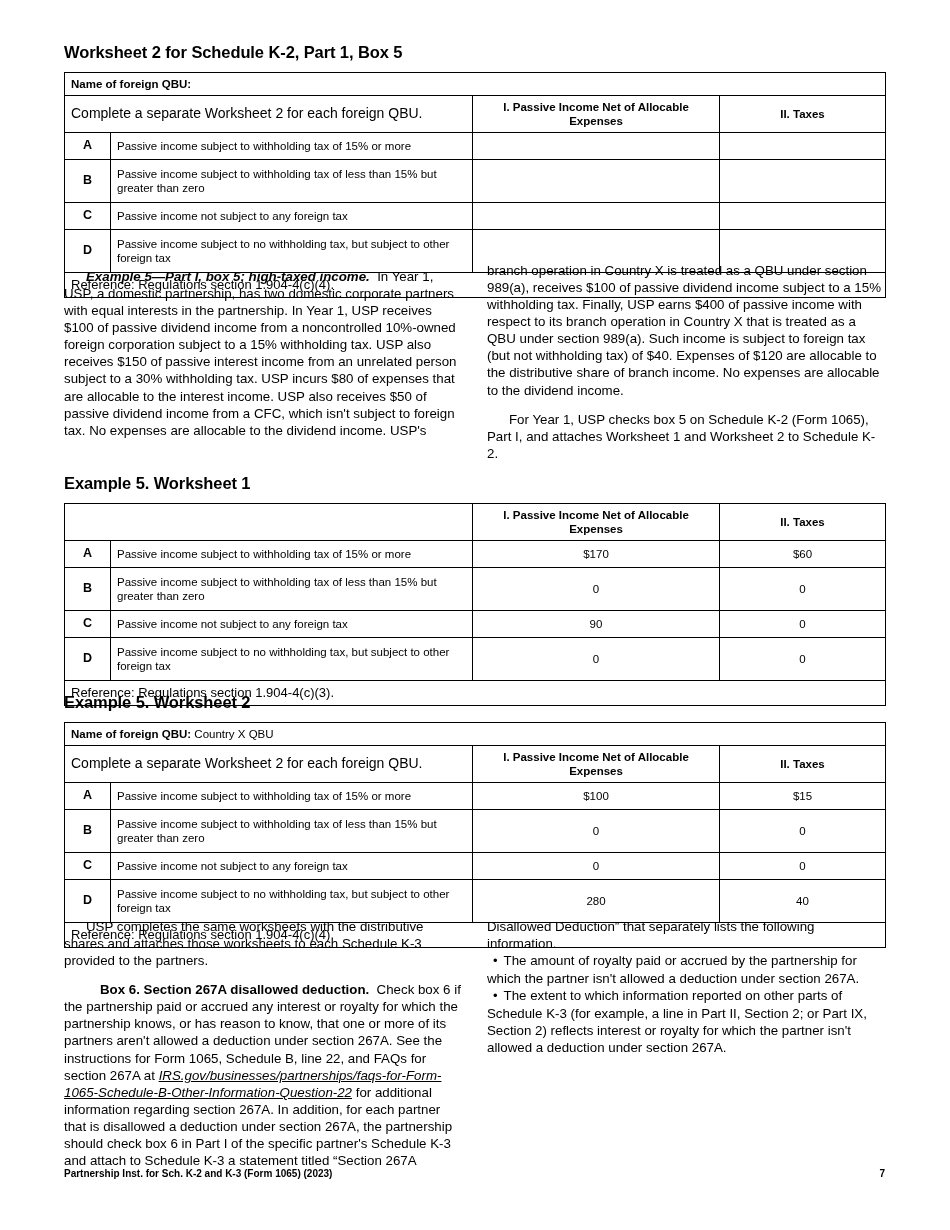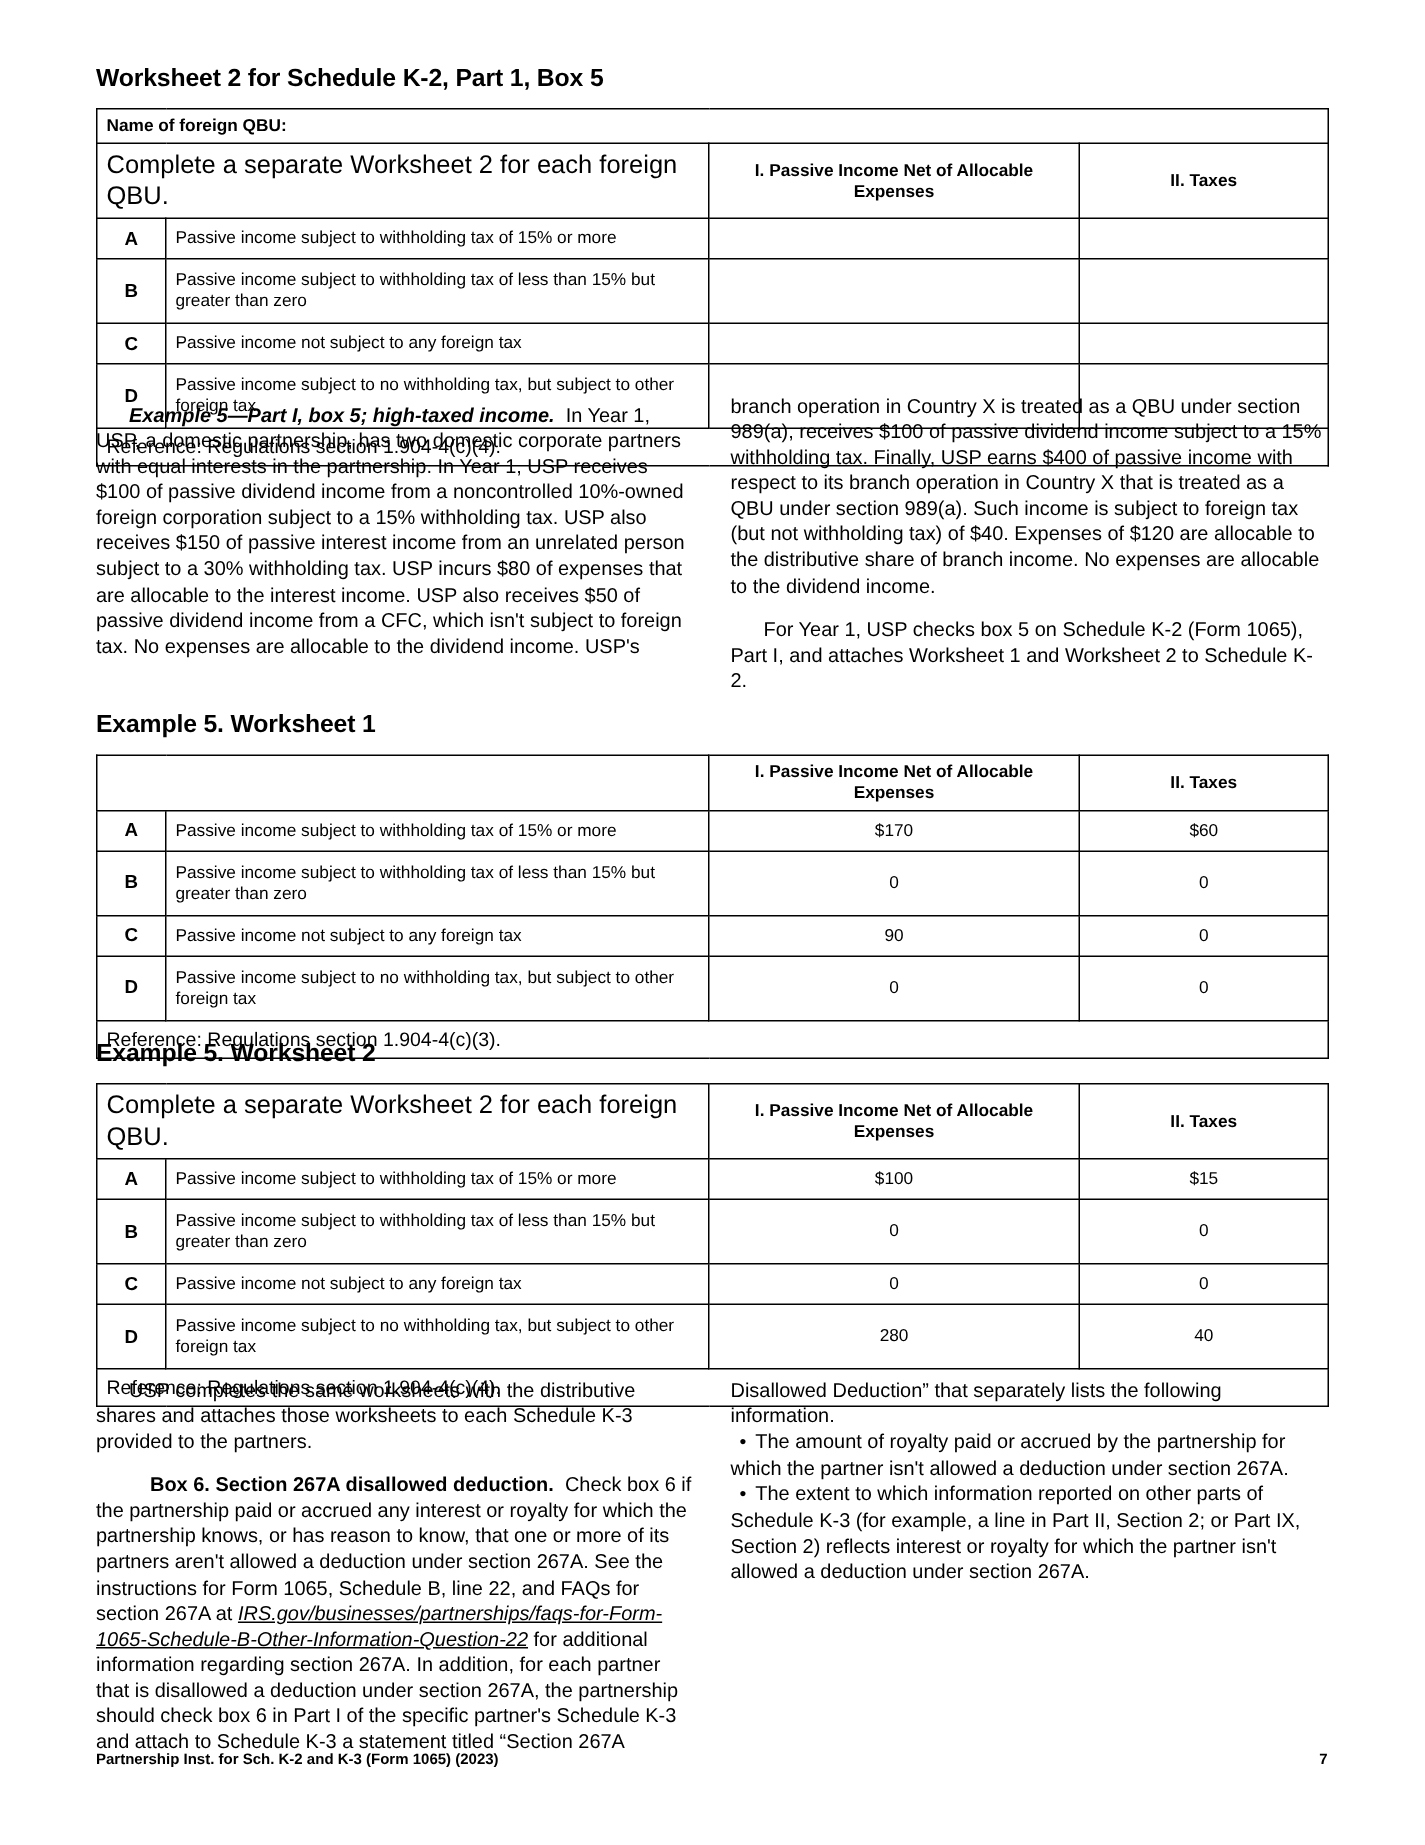--- a/index.html
+++ b/index.html
@@ -56,21 +56,21 @@
     padding: 5px 6px;
     height: 23px;
   }
   td.qbu-row .lbl { font-weight: bold; }
   td.colhead {
     font-weight: bold;
     text-align: center;
     font-size: 11.5px;
   }
   td.instr {
-    font-size: 17px;
+    font-size: 14px;
     text-align: left;
   }
   td.letter {
     width: 46px;
     text-align: center;
     font-weight: bold;
     font-size: 12.5px;
   }
   td.desc { text-align: left; }
   td.val  { text-align: center; }
@@ -252,20 +252,23 @@
 
   <table class="wks" id="table-ex5-ws2">
     <colgroup>
       <col class="col-a">
         <col class="col-b">
         <col class="col-c">
         <col class="col-d">
     </colgroup>
     <tbody>
       <tr>
+        <td class="qbu-row" colspan="4"><span class="lbl">Name of foreign QBU:</span><span> </span><span>Country X QBU</span></td>
+      </tr>
+      <tr>
         <td class="instr" colspan="2">Complete a separate Worksheet 2 for each foreign QBU.</td>
         <td class="colhead">I. Passive Income Net of Allocable Expenses</td>
         <td class="colhead">II. Taxes</td>
       </tr>
       <tr class="r-1line">
         <td class="letter">A</td>
         <td class="desc">Passive income subject to withholding tax of 15% or more</td>
         <td class="val">$100</td>
         <td class="val">$15</td>
       </tr>

